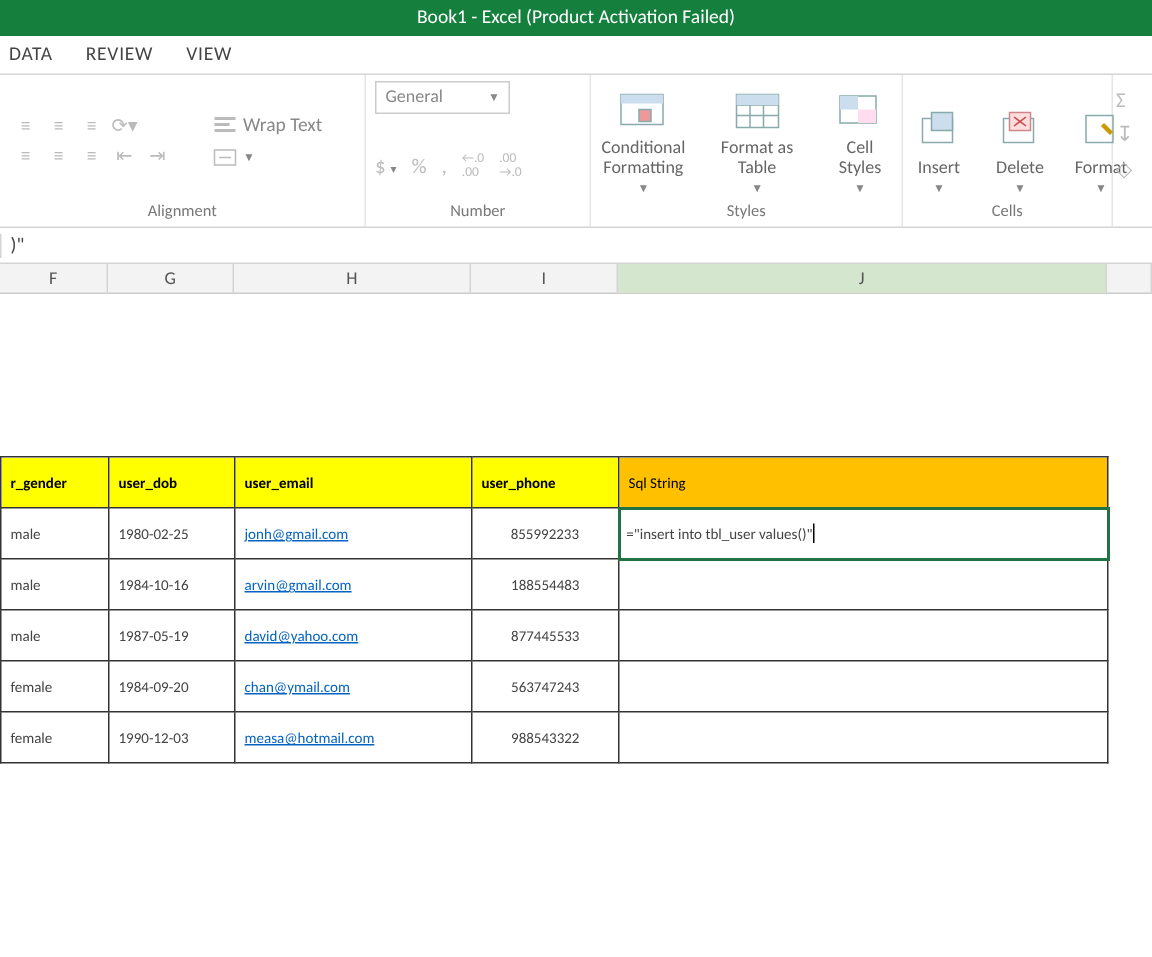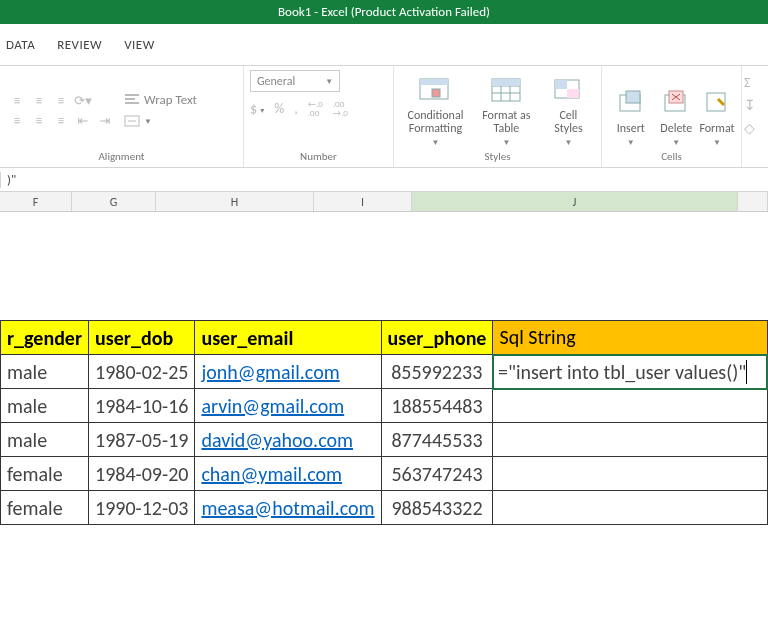--- a/index.html
+++ b/index.html
@@ -2,28 +2,28 @@
 <html><head>
 <meta charset="utf-8">
 <style>
   * { box-sizing: border-box; margin: 0; padding: 0; font-family: "Segoe UI", Calibri, sans-serif; }
   body { background: #fff; width: 768px; height: 638px; overflow: hidden; font-size: 13px; color: #444; }
 
   
   .titlebar { background: #15803d; height: 24px; color: #fff; text-align: center; line-height: 24px; font-size: 13px; }
 
   
-  .tabs { background: #fff; height: 42px; border-bottom: 1px solid #d4d4d4; display: flex; align-items: center; gap: 22px; padding-left: 6px; }
+  .tabs { background: #fff; height: 26px; border-bottom: 1px solid #d4d4d4; display: flex; align-items: center; gap: 22px; padding-left: 6px; }
   .tab { color: #444; font-size: 13px; letter-spacing: 0.5px; cursor: pointer; }
 
   
   .ribbon { height: 102px; border-bottom: 1px solid #d4d4d4; display: flex; }
   .group { border-right: 1px solid #e5e5e5; display: flex; flex-direction: column; justify-content: space-between; padding: 4px 6px 2px 6px; }
   .group-label { text-align: center; font-size: 11px; color: #777; padding-bottom: 2px; }
-  .group-body { flex: 1; display: flex; align-items: center; }
+  .group-body { flex: 1; display: flex; align-items: center; gap: 18px; }
   .btn-stack { display: flex; flex-direction: column; gap: 2px; }
   .mini { width: 22px; height: 18px; display: inline-flex; align-items: center; justify-content: center; color: #bbb; }
   .wrap-row { display: flex; align-items: center; gap: 4px; font-size: 13px; color: #888; margin-bottom: 6px;}
   .merge-row { display: flex; align-items: center; gap: 4px; font-size: 13px; color: #888;}
 
   .num-box { border: 1px solid #ccc; background: #fff; height: 22px; padding: 0 6px; line-height: 20px; font-size: 12px; color: #888; display: inline-flex; align-items: center; gap: 30px; }
   .num-row2 { margin-top: 8px; display: flex; align-items: center; gap: 10px; font-size: 14px; color: #bbb; }
 
   .big-btn { display: flex; flex-direction: column; align-items: center; justify-content: flex-end; width: 72px; height: 74px; font-size: 12px; color: #666; gap: 2px; }
   .big-btn .ic { width: 36px; height: 36px; display: flex; align-items: center; justify-content: center; }
@@ -48,21 +48,21 @@
   .cH { width: 158px; }
   .cI { width: 98px; }
   .cJ { width: 326px; }
   .cK { width: 30px; }
 
   
   .sheet { position: relative; height: 466px; }
   .filler { height: 108px; }
 
   .datatable { border-collapse: collapse; table-layout: fixed; }
-  .datatable th, .datatable td { border: 1px solid #333; height: 34px; font-size: 20px; padding: 0 6px; text-align: left; vertical-align: middle; overflow: hidden; white-space: nowrap; }
+  .datatable th, .datatable td { border: 1px solid #333; height: 34px; font-size: 10px; padding: 0 6px; text-align: left; vertical-align: middle; overflow: hidden; white-space: nowrap; }
   .datatable th { background: #ffff00; color: #000; font-weight: bold; }
   .datatable th.sql { background: #ffc000; font-weight: normal; }
   .datatable td.link { color: #0563c1; text-decoration: underline; }
   .datatable td.num { text-align: center; margin-left: 44px; }
   .datatable col.wF { width: 72px; }
   .datatable col.wG { width: 84px; }
   .datatable col.wH { width: 158px; }
   .datatable col.wI { width: 98px; }
   .datatable col.wJ { width: 326px; }
 

